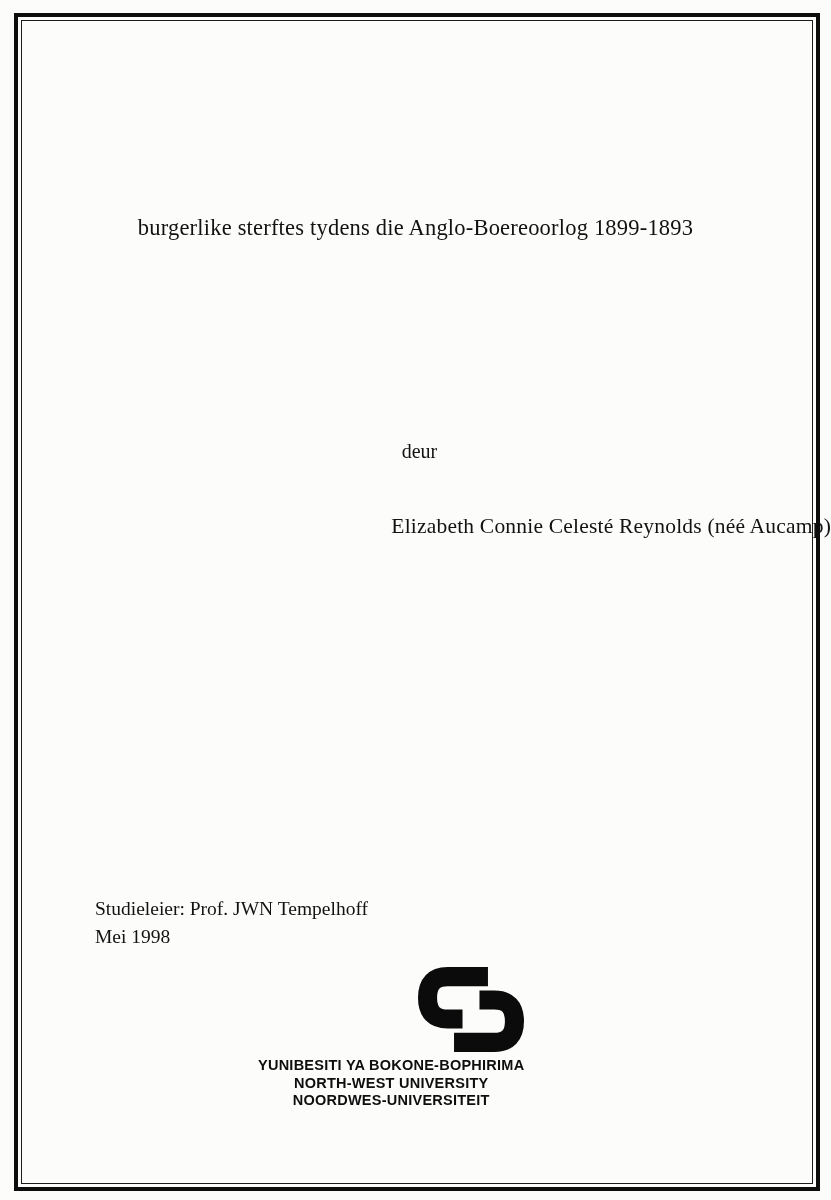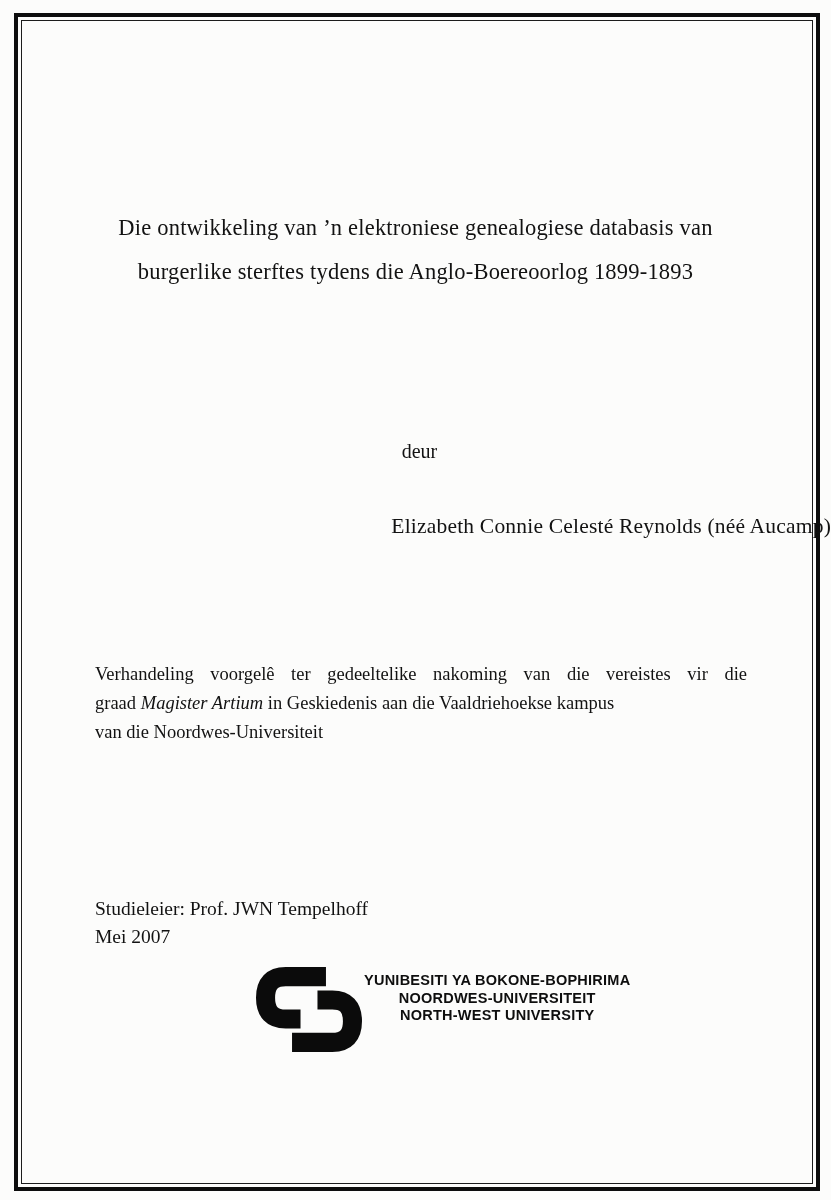--- a/index.html
+++ b/index.html
@@ -65,21 +65,22 @@
     position:absolute;
     top:895px; left:95px;
     font-size:19.5px;
     line-height:27.5px;
   }
 
   .logo {
     position:absolute;
     top:967px; left:256px;
     display:flex;
-    align-items:flex-start;
+    align-items:flex-end;
+    flex-direction:column;
   }
   .logo-mark { width:106px; height:85px; flex:0 0 auto; }
   .logo-text {
     margin-left:2px;
     padding-top:5px;
     text-align:center;
     font-family:"Liberation Sans", sans-serif;
     font-size:14.5px;
     line-height:17.5px;
     font-weight:600;
@@ -91,44 +92,38 @@
 </head>
 <body>
 
 <div class="page">
 
   <div class="frame-outer">
     <div class="frame-inner"></div>
   </div>
 
   <div class="title-block">
-    <div>Die ontwikkeling van ’n elektroniese genealogiese databasis van</div>
     <div>burgerlike sterftes tydens die Anglo-Boereoorlog 1899-1893</div>
   </div>
 
   <div class="byline">deur</div>
 
   <div class="author">Elizabeth Connie Celesté Reynolds (néé Aucamp)</div>
 
-  <div class="statement">
-    <div class="just">Verhandeling voorgelê ter gedeeltelike nakoming van die vereistes vir die</div>
-    <div><span>graad </span><span class="italic">Magister Artium</span><span> in Geskiedenis aan die Vaaldriehoekse kampus</span></div>
-    <div>van die Noordwes-Universiteit</div>
-  </div>
 
   <div class="supervisor">
     <div>Studieleier: Prof. JWN Tempelhoff</div>
-    <div>Mei 2007</div>
+    <div>Mei 1998</div>
   </div>
 
   <div class="logo">
     <svg class="logo-mark" viewBox="0 0 100 80" xmlns="http://www.w3.org/2000/svg" aria-hidden="true">
       <path d="M 66 9 H 28 Q 9 9 9 29 Q 9 49 28 49 H 42" fill="none" stroke="#0b0b0b" stroke-width="18" stroke-linecap="butt"></path>
       <path d="M 34 71 H 72 Q 91 71 91 51 Q 91 31 72 31 H 58" fill="none" stroke="#0b0b0b" stroke-width="18" stroke-linecap="butt"></path>
     </svg>
     <div class="logo-text">
       <div>YUNIBESITI YA BOKONE-BOPHIRIMA</div>
+      <div>NORTH-WEST UNIVERSITY</div>
       <div>NOORDWES-UNIVERSITEIT</div>
-      <div>NORTH-WEST UNIVERSITY</div>
     </div>
   </div>
 
 </div>
 
 </body></html>

